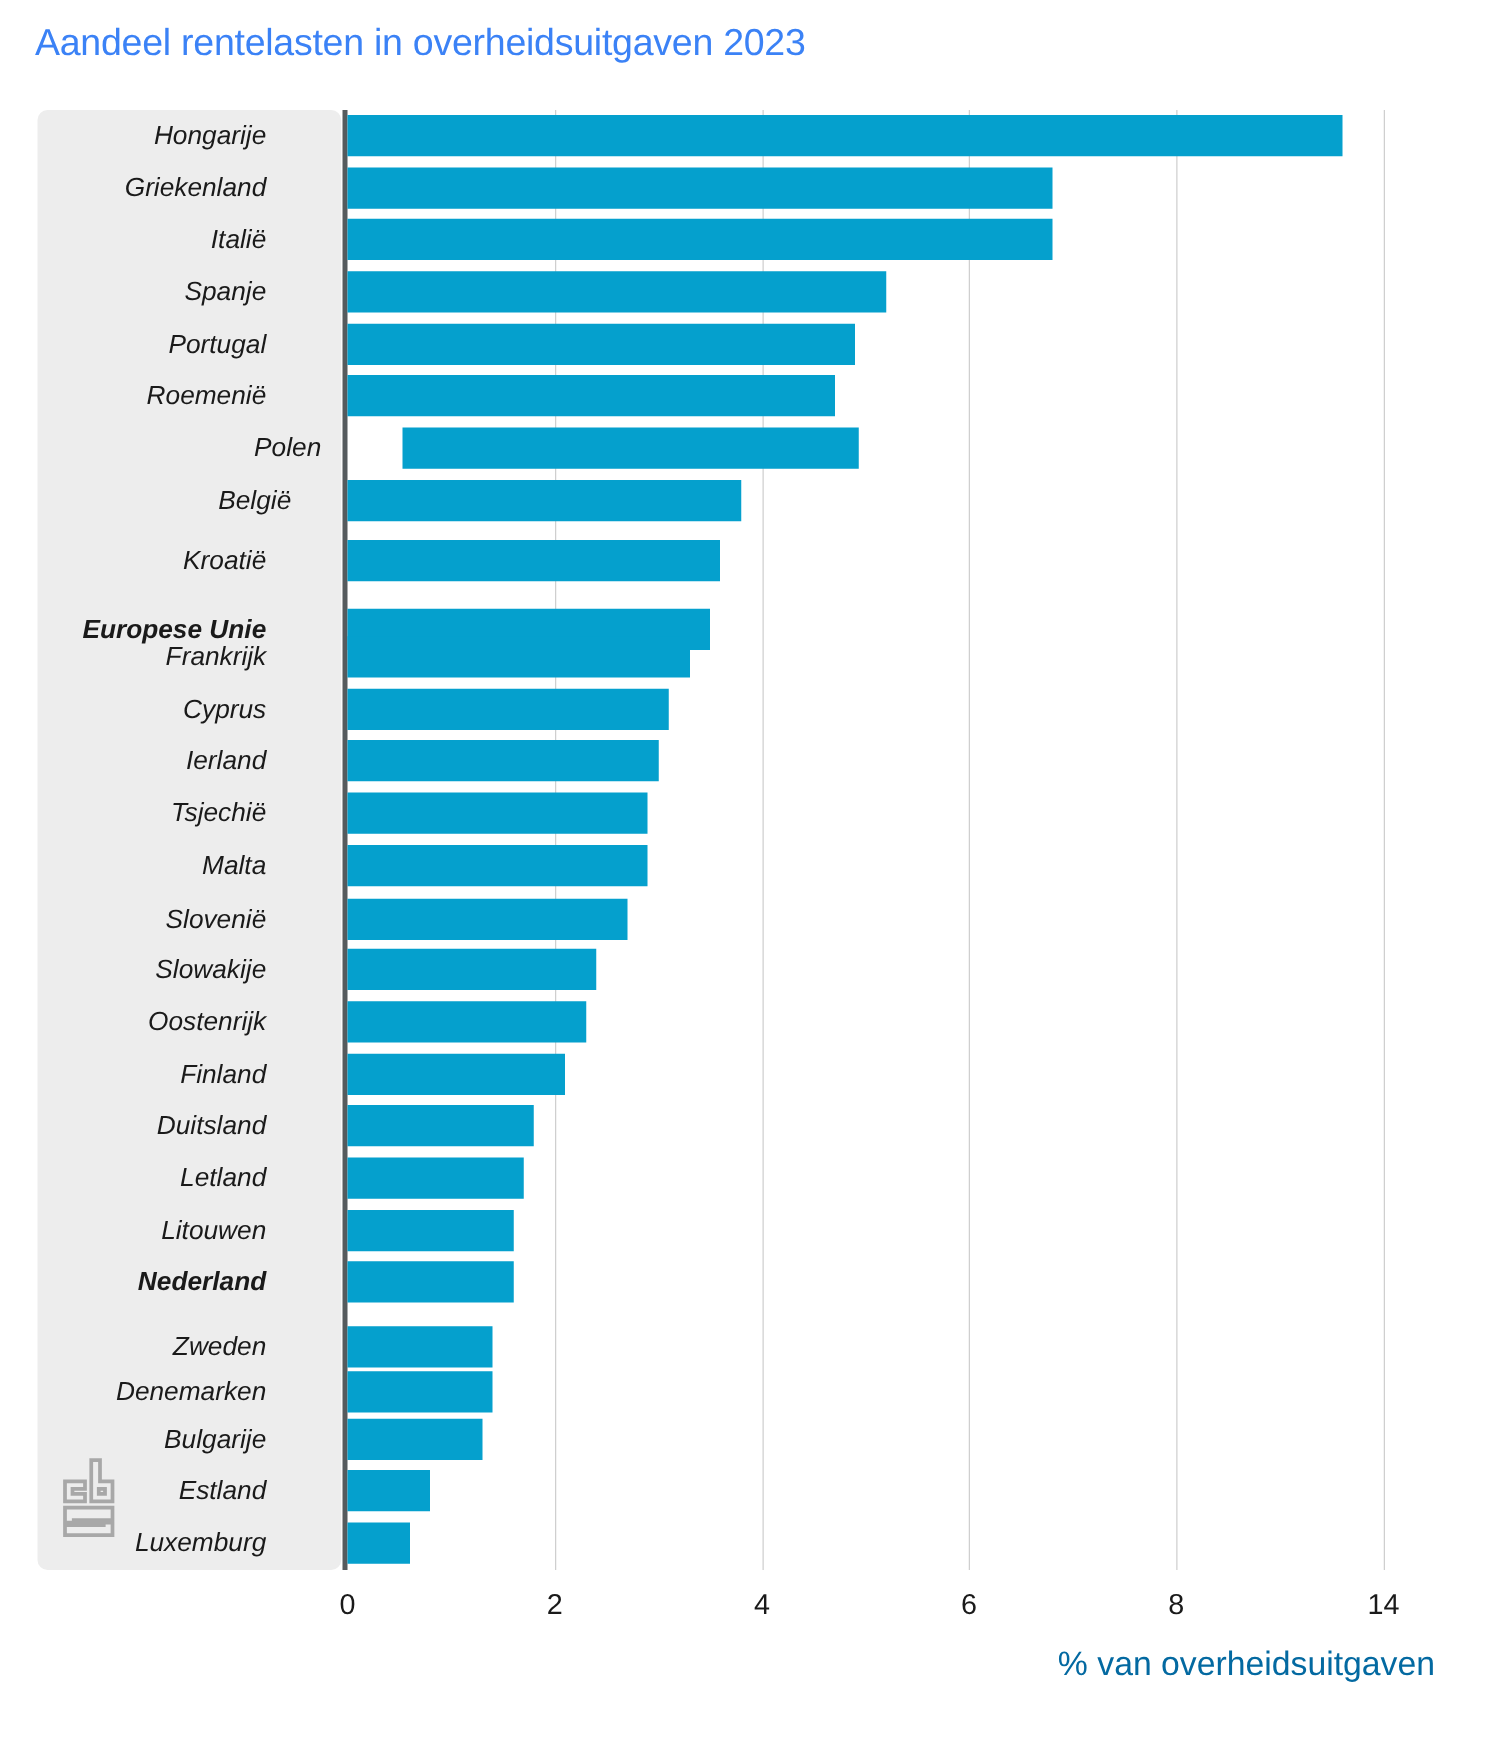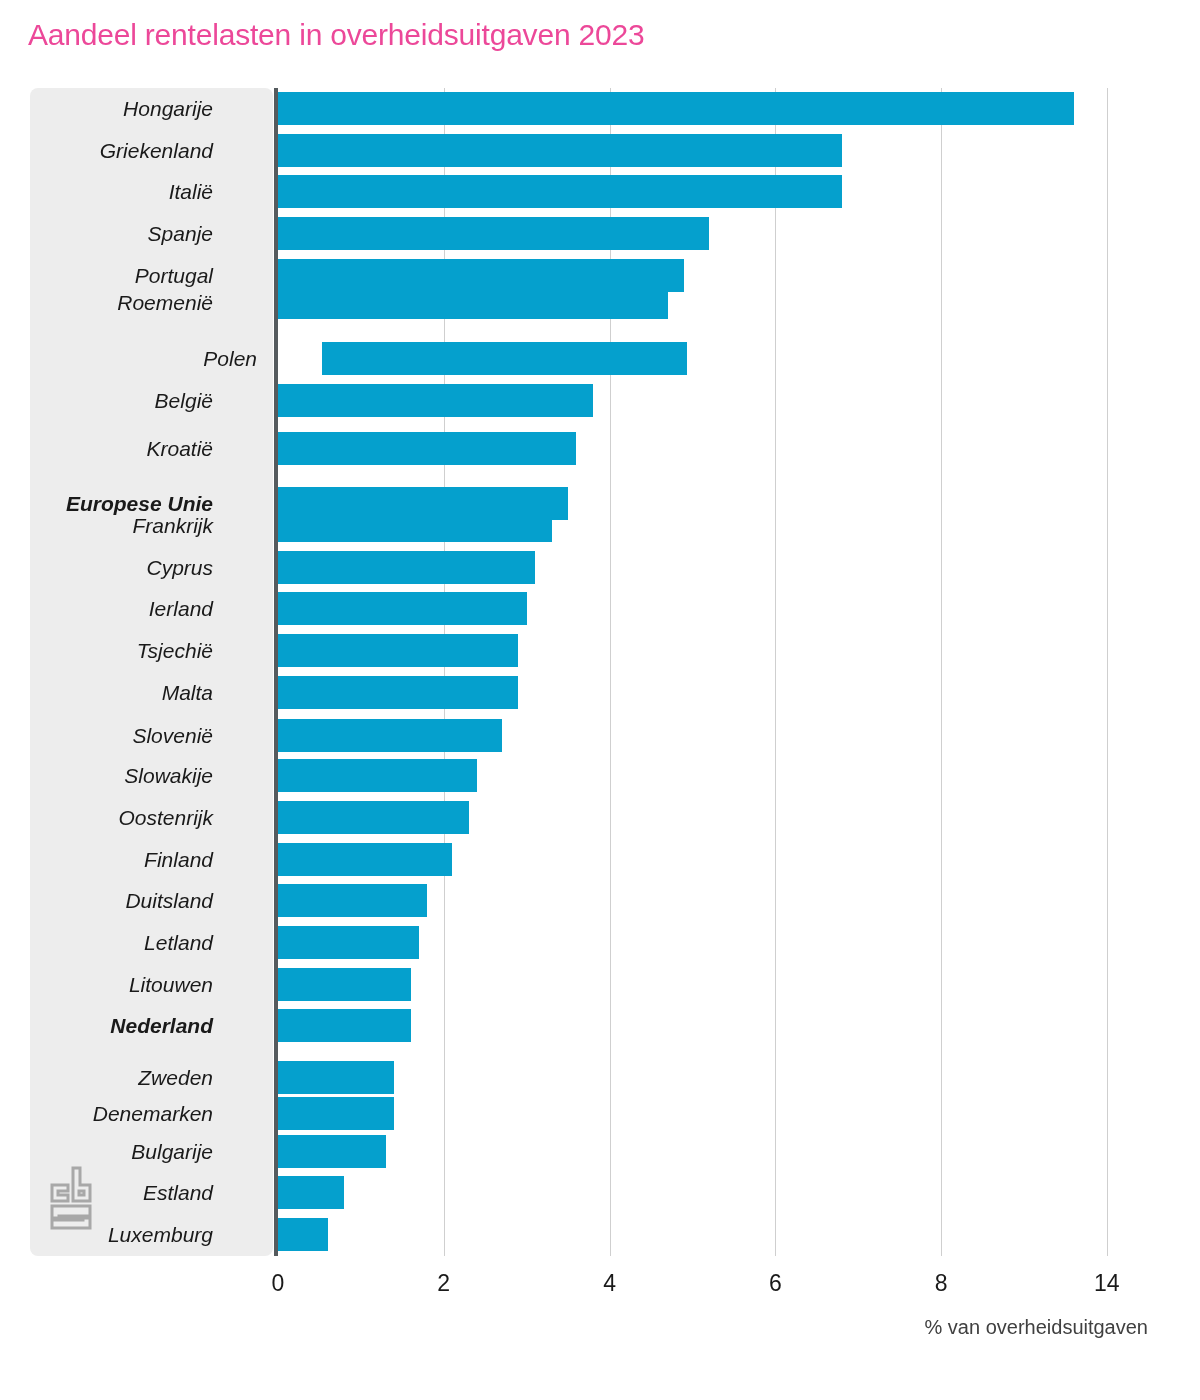--- a/index.html
+++ b/index.html
@@ -22,21 +22,21 @@
   }
 
   
   #chart-title {
     position: absolute;
     left: 28px;
     top: 18px;
     font-size: 30px;
     font-weight: 400;
     letter-spacing: -0.2px;
-    color: #ec4899;
+    color: #3b82f6;
     white-space: nowrap;
   }
 
   
   #label-panel {
     position: absolute;
     left: 30px;
     top: 88px;
     width: 243px;
     height: 1168px;
@@ -113,22 +113,22 @@
     font-size: 23px;
     color: #1a1a1a;
     transform: translateX(-50%);
     white-space: nowrap;
   }
 
   #x-axis-title {
     position: absolute;
     right: 52px;
     top: 1316px;
-    font-size: 20px;
-    color: #404040;
+    font-size: 27px;
+    color: #0369a1;
     white-space: nowrap;
   }
 
   
   #cbs-logo {
     position: absolute;
     left: 47px;
     top: 1163px;
     width: 56px;
     height: 70px;
@@ -175,29 +175,29 @@
           <div class="row-label">Italië</div>
         </div>
         <div class="row" style="top: 125.1px;">
           <div class="bar" style="width: 431px; background: rgb(5, 160, 205);"></div>
           <div class="row-label">Spanje</div>
         </div>
         <div class="row" style="top: 166.8px;">
           <div class="bar" style="width: 406.135px; background: rgb(5, 160, 205);"></div>
           <div class="row-label">Portugal</div>
         </div>
-        <div class="row" style="top: 194px;">
+        <div class="row" style="top: 208px;">
           <div class="bar" style="width: 389.558px; background: rgb(5, 160, 205);"></div>
           <div class="row-label">Roemenië</div>
         </div>
         <div class="row" style="top: 250.2px; margin-left: 44px;">
           <div class="bar" style="width: 364.692px; background: rgb(5, 160, 205);"></div>
           <div class="row-label">Polen</div>
         </div>
-        <div class="row" style="top: 291.9px;">
+        <div class="row" style="top: 291.9px; padding-left: 20px;">
           <div class="bar" style="width: 314.962px; background: rgb(5, 160, 205);"></div>
           <div class="row-label">België</div>
         </div>
         <div class="row" style="top: 340px;">
           <div class="bar" style="width: 298.385px; background: rgb(5, 160, 205);"></div>
           <div class="row-label">Kroatië</div>
         </div>
         <div class="row" style="top: 395px;">
           <div class="bar" style="width: 290.096px; background: rgb(5, 160, 205);"></div>
           <div class="row-label bold">Europese Unie</div>

